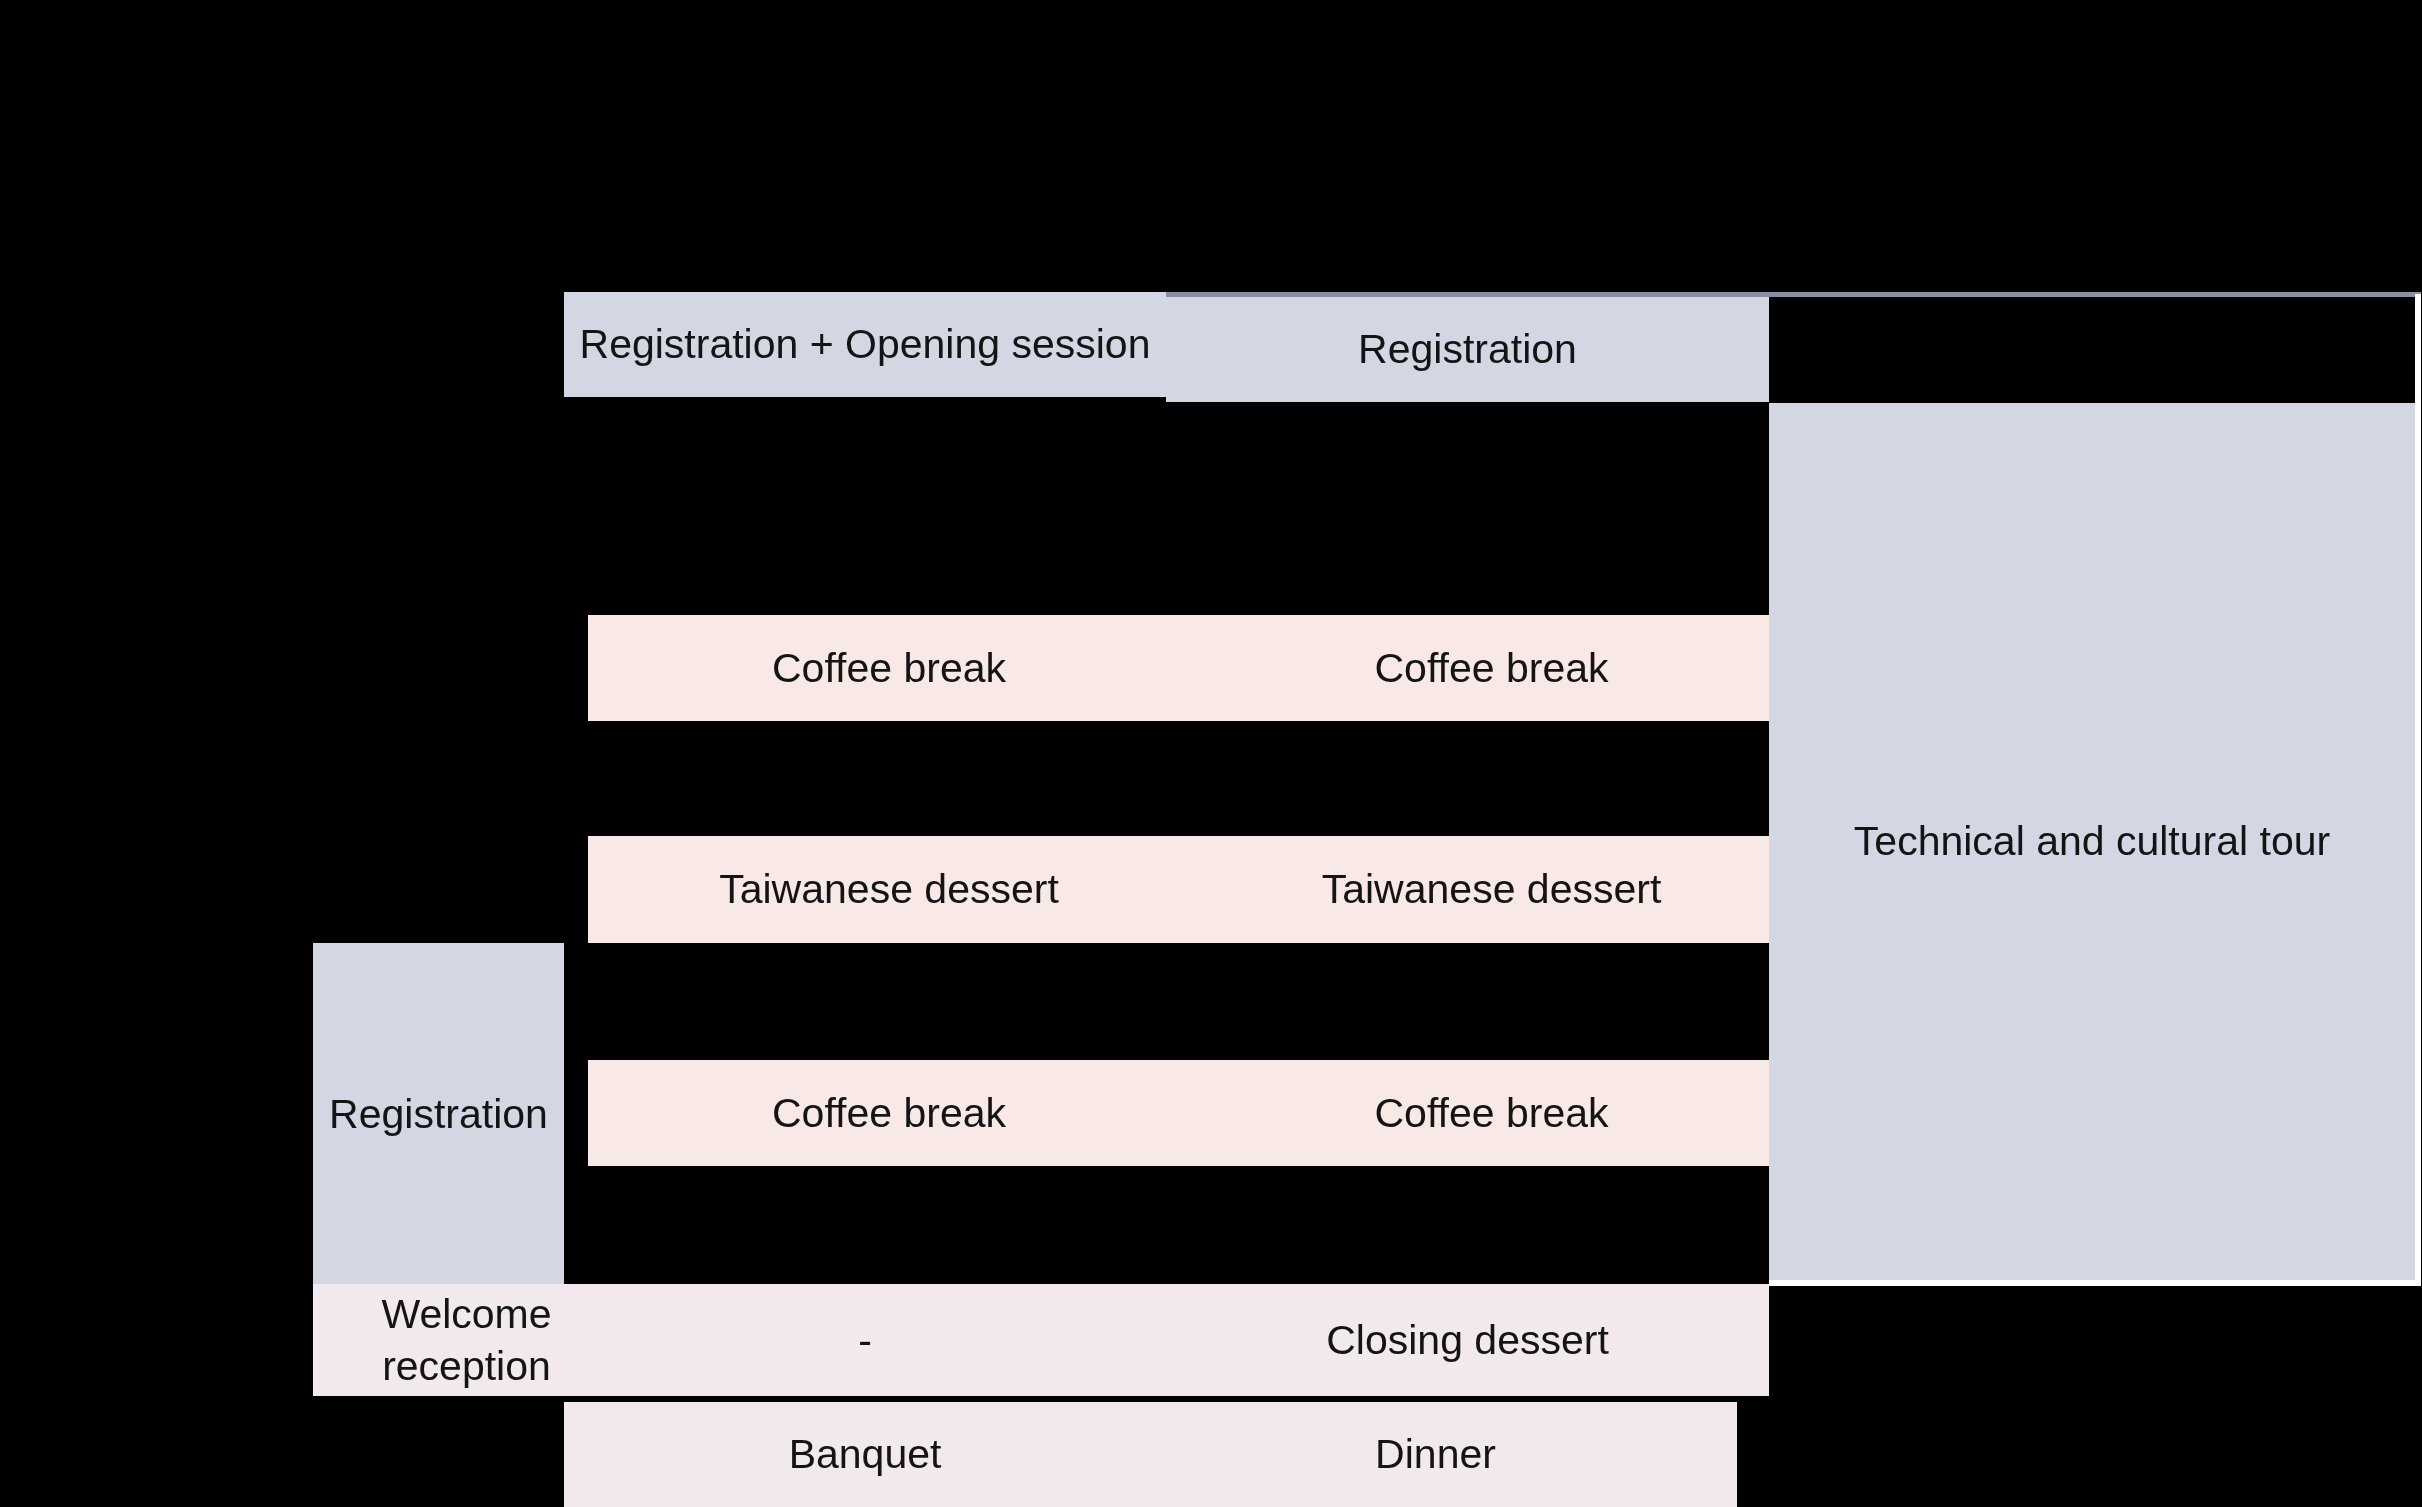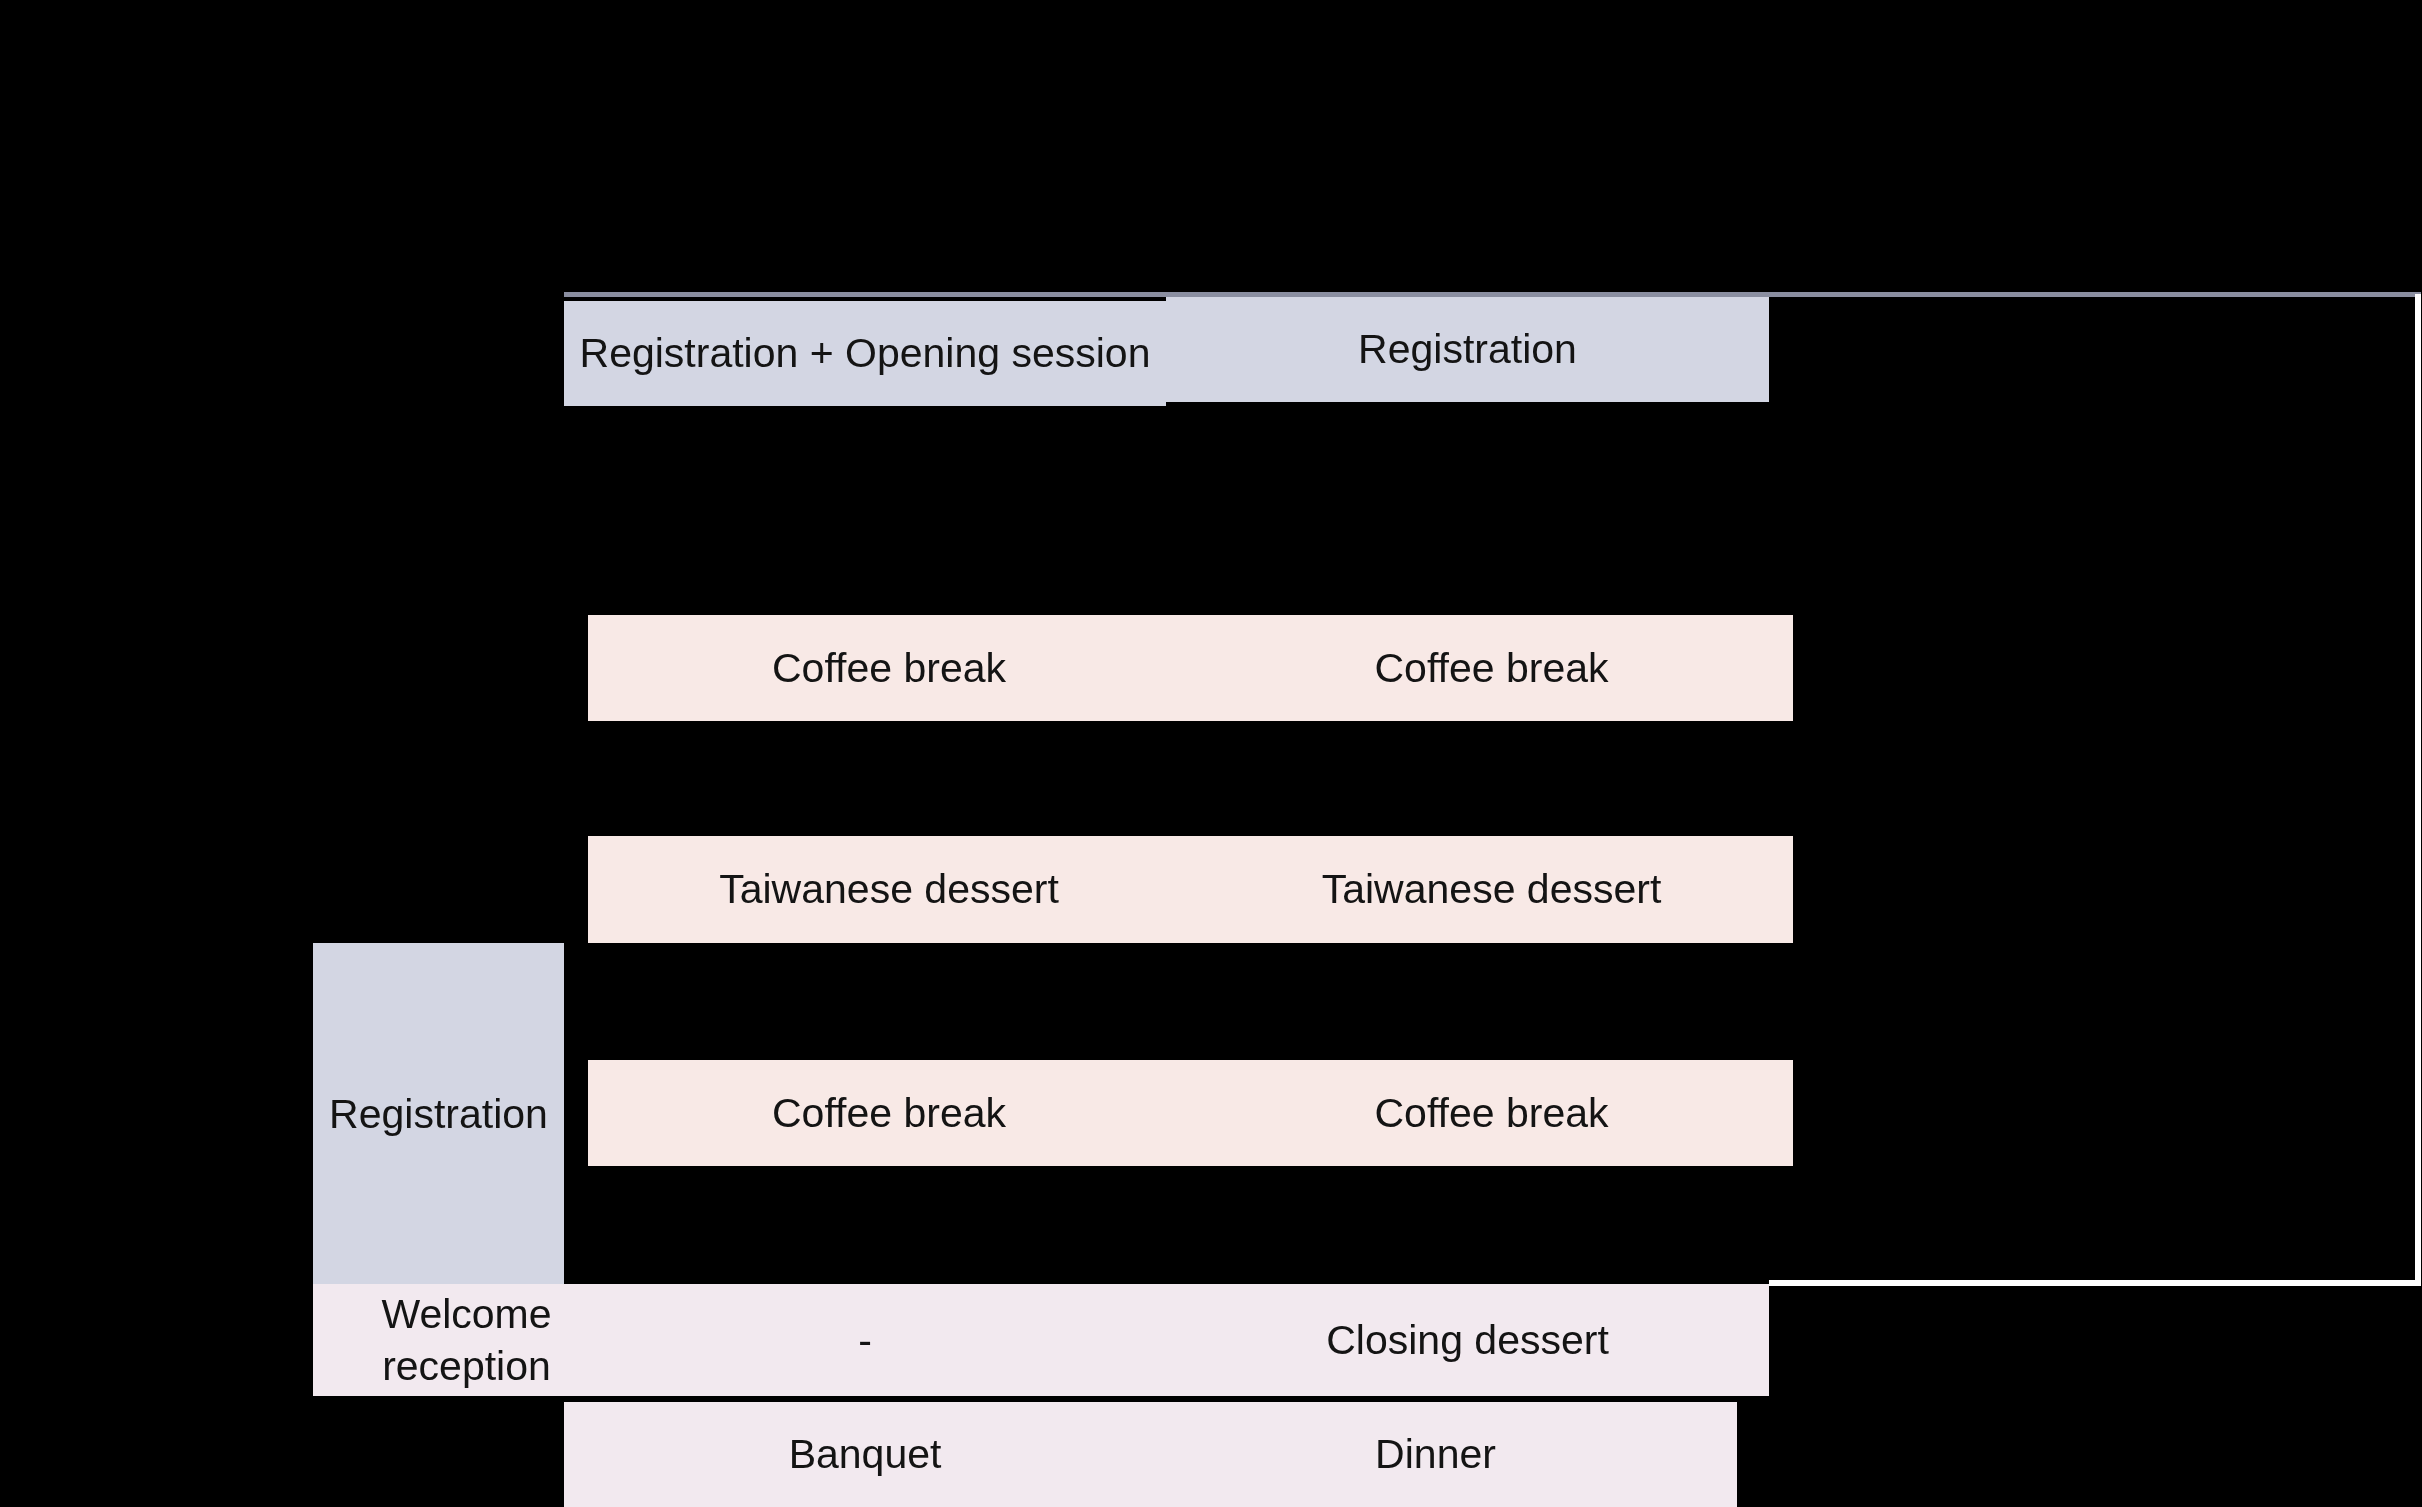--- a/index.html
+++ b/index.html
@@ -39,21 +39,21 @@
     background: #FFFFFF;
   }
 </style>
 </head>
 <body>
 
 <div class="stage">
 
   <div class="hline" style="left:564px; top:292px; width:1857px; height:4.7px;"></div>
 
-  <div class="cell lav" style="left:564px; top:301px; width:602px; height:105px;">
+  <div class="cell lav" style="left:564px; top:292px; width:602px; height:105px;">
     <span>Registration + Opening session</span>
   </div>
   <div class="cell lav" style="left:1166px; top:297px; width:603px; height:105px;">
     <span>Registration</span>
   </div>
 
   <div class="cell pinkw" style="left:564px; top:615px; width:602px; height:106px;">
     <span>Coffee break</span>
   </div>
   <div class="cell pinkw" style="left:1166px; top:615px; width:603px; height:106px;">
@@ -71,20 +71,23 @@
     <span>Coffee break</span>
   </div>
   <div class="cell pinkw" style="left:1166px; top:1060px; width:603px; height:106px;">
     <span>Coffee break</span>
   </div>
 
   <div class="cell lav" style="left:313px; top:943px; width:251px; height:342px;">
     <span>Registration</span>
   </div>
 
+  <div class="cell lav" style="left:1769px; top:403px; width:646px; height:877px;">
+    <span>Technical and cultural tour</span>
+  </div>
   <div class="wline" style="left:1769px; top:1280px; width:652px; height:5.7px;"></div>
   <div class="wline" style="left:2415px; top:294px; width:5.7px; height:992px;"></div>
 
   <div class="cell pinkc wrap" style="left:313px; top:1284px; width:251px; height:112px;padding-left:28px;">
     <span>Welcome reception</span>
   </div>
   <div class="cell pinkc" style="left:564px; top:1284px; width:602px; height:112px;">
     <span>-</span>
   </div>
   <div class="cell pinkc" style="left:1166px; top:1284px; width:603px; height:112px;">

